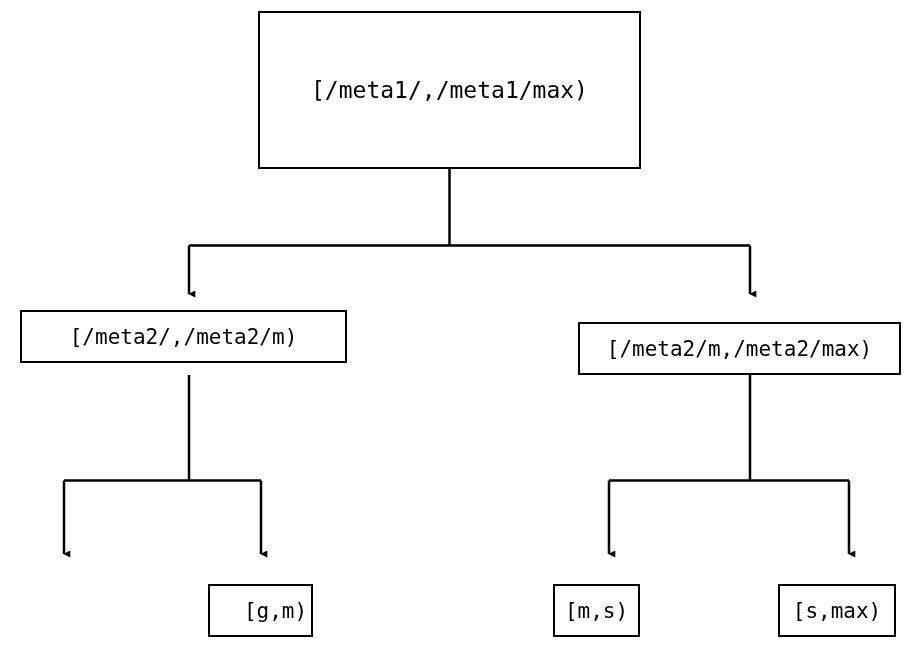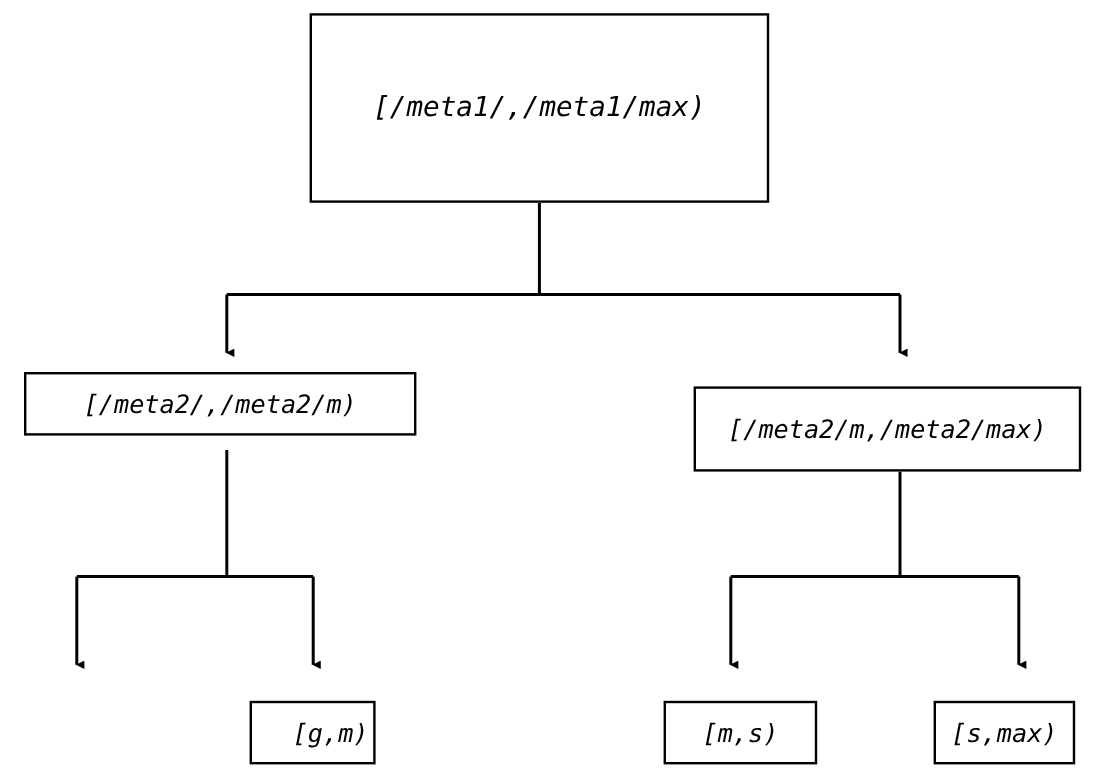--- a/index.html
+++ b/index.html
@@ -10,21 +10,20 @@
   }
   body {
     font-family: "DejaVu Sans Mono", "Liberation Mono", monospace;
   }
   #diagram-root {
     position: relative;
     width: 912px;
     height: 652px;
     background: #ffffff;
     overflow: hidden;
-    font-style: italic;
   }
   #tree-svg {
     position: absolute;
     top: 0;
     left: 0;
     width: 912px;
     height: 652px;
   }
   .node-box {
     position: absolute;
@@ -50,31 +49,31 @@
     left: 20px;
     top: 310px;
     width: 327px;
     height: 53px;
     font-size: 21px;
   }
   .node-mid-right {
     left: 578px;
     top: 322px;
     width: 323px;
-    height: 71px;
+    height: 53px;
     font-size: 21px;
   }
   .node-leaf {
     top: 584px;
     height: 53px;
     font-size: 21px;
   }
   .leaf-1 { left: 8px;   width: 105px; }
   .leaf-2 { left: 208px; width: 105px; padding-left: 30px; }
-  .leaf-3 { left: 553px; width: 128px; }
+  .leaf-3 { left: 553px; width: 87px; }
   .leaf-4 { left: 778px; width: 118px; }
 </style>
 </head>
 <body>
 
 <div id="diagram-root">
 
   <svg id="tree-svg" viewBox="0 0 912 652" xmlns="http://www.w3.org/2000/svg">
     <defs>
       <marker id="arrowhead" viewBox="0 0 10 10" refX="5" refY="9" markerWidth="7" markerHeight="9" orient="auto-start-reverse" markerUnits="userSpaceOnUse">

